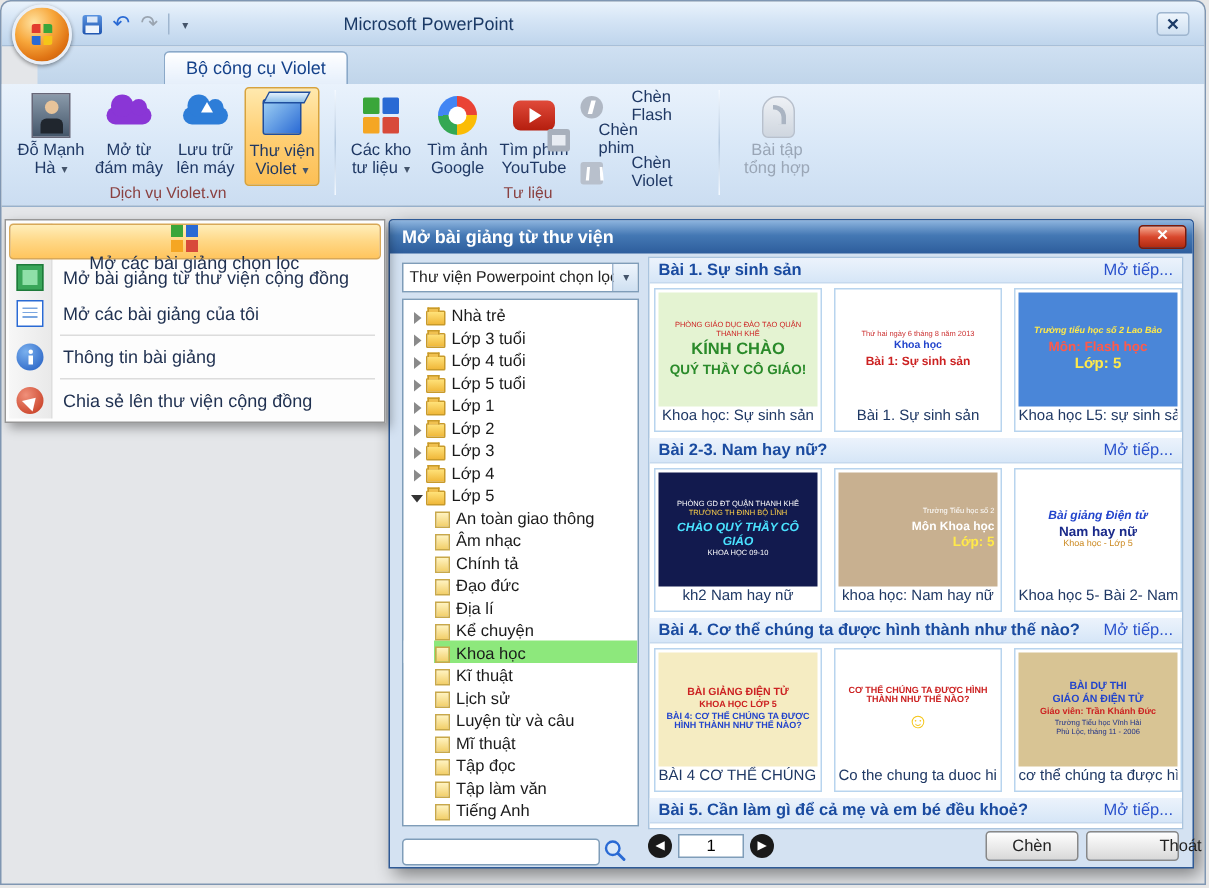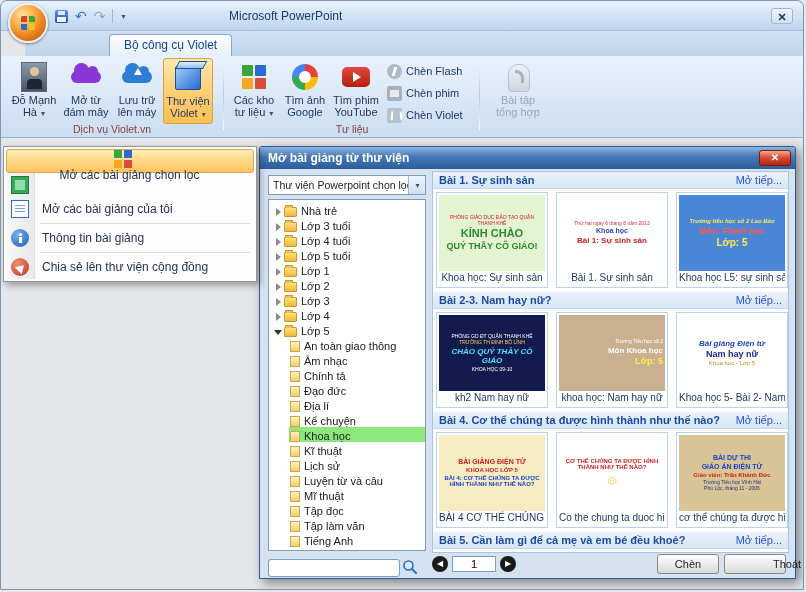--- a/index.html
+++ b/index.html
@@ -46,21 +46,21 @@
             border-bottom:1px solid #98b1cc; }
   .rsep { position:absolute; top:4px; width:1px; height:70px; background:linear-gradient(#f4f9ff,#b4c9e0,#f4f9ff); }
   .rbtn { position:absolute; top:2px; width:50px; height:66px; text-align:center; font-size:11px;
           color:#1f3864; border-radius:3px; padding-top:2px; }
   .rbtn .lbl { line-height:12px; }
   .rbtn.active { background:linear-gradient(#ffe9ae,#ffd178 45%,#fcbf55);
                  border:1px solid #d8a33c; }
   .rbtn .icwrap { height:34px; display:flex; align-items:center; justify-content:center; }
   .dd { font-size:8px; color:#44546a; margin-left:1px; }
   .grp-label { position:absolute; bottom:2px; font-size:10.5px; color:#8a4040; text-align:center; }
-  .rsmall { position:absolute; width:86px; height:20px; display:flex; align-items:center; gap:4px;
+  .rsmall { position:absolute; width:86px; height:20px; display:flex; align-items:center; gap:19px;
             font-size:11px; color:#1f3864; }
   .rbtn-dis { position:absolute; top:2px; width:62px; height:66px; text-align:center;
               font-size:11px; color:#9aa6b6; padding-top:2px; }
 
   
   .ic-user { width:26px; height:30px; background:linear-gradient(#8a9aaa,#44566a); border:1px solid #667; position:relative; }
   .ic-user::before { content:""; position:absolute; left:8px; top:4px; width:9px; height:9px; border-radius:50%; background:#e8c49a; }
   .ic-user::after { content:""; position:absolute; left:5px; bottom:2px; width:15px; height:10px; background:#20262e; border-radius:4px 4px 0 0; }
   .cloud { position:relative; width:30px; height:12px; border-radius:7px; }
   .cloud::before { content:""; position:absolute; left:3px; top:-8px; width:15px; height:15px; border-radius:50%; background:inherit; }
@@ -270,21 +270,21 @@
       <div class="icwrap">
             <span class="ic-yt"></span>
           </div>
       <div class="lbl">Tìm phim</div>
       <div class="lbl">YouTube</div>
     </div>
     <div class="rsmall" style="left:386px; top:5px;">
       <span class="ic-sm ic-flash"></span>
       <span>Chèn Flash</span>
     </div>
-    <div class="rsmall" style="left:386px; top:27px;">
+    <div class="rsmall" style="left:364px; top:27px;">
       <span class="ic-sm ic-film"></span>
       <span>Chèn phim</span>
     </div>
     <div class="rsmall" style="left:386px; top:49px;">
       <span class="ic-sm ic-vsmall"></span>
       <span>Chèn Violet</span>
     </div>
     <div class="grp-label" style="left:228px; width:246px;">Tư liệu</div>
     <div class="rsep" style="left:478px;"></div>
 
@@ -297,20 +297,21 @@
     </div>
   </div>
 
   <div class="menu">
         <div class="menu-item hl">
           <span class="mi-ic library-icon"></span>
           <span class="mi-lb">Mở các bài giảng chọn lọc</span>
         </div>
         <div class="menu-item">
           <span class="mi-ic community-icon"></span>
+          <span class="mi-lb">Mở bài giảng từ thư viện cộng đồng</span>
         </div>
         <div class="menu-item">
           <span class="mi-ic mylessons-icon"></span>
           <span class="mi-lb">Mở các bài giảng của tôi</span>
         </div>
         <div class="menu-sep"></div>
         <div class="menu-item">
           <span class="mi-ic info-icon"></span>
           <span class="mi-lb">Thông tin bài giảng</span>
         </div>

